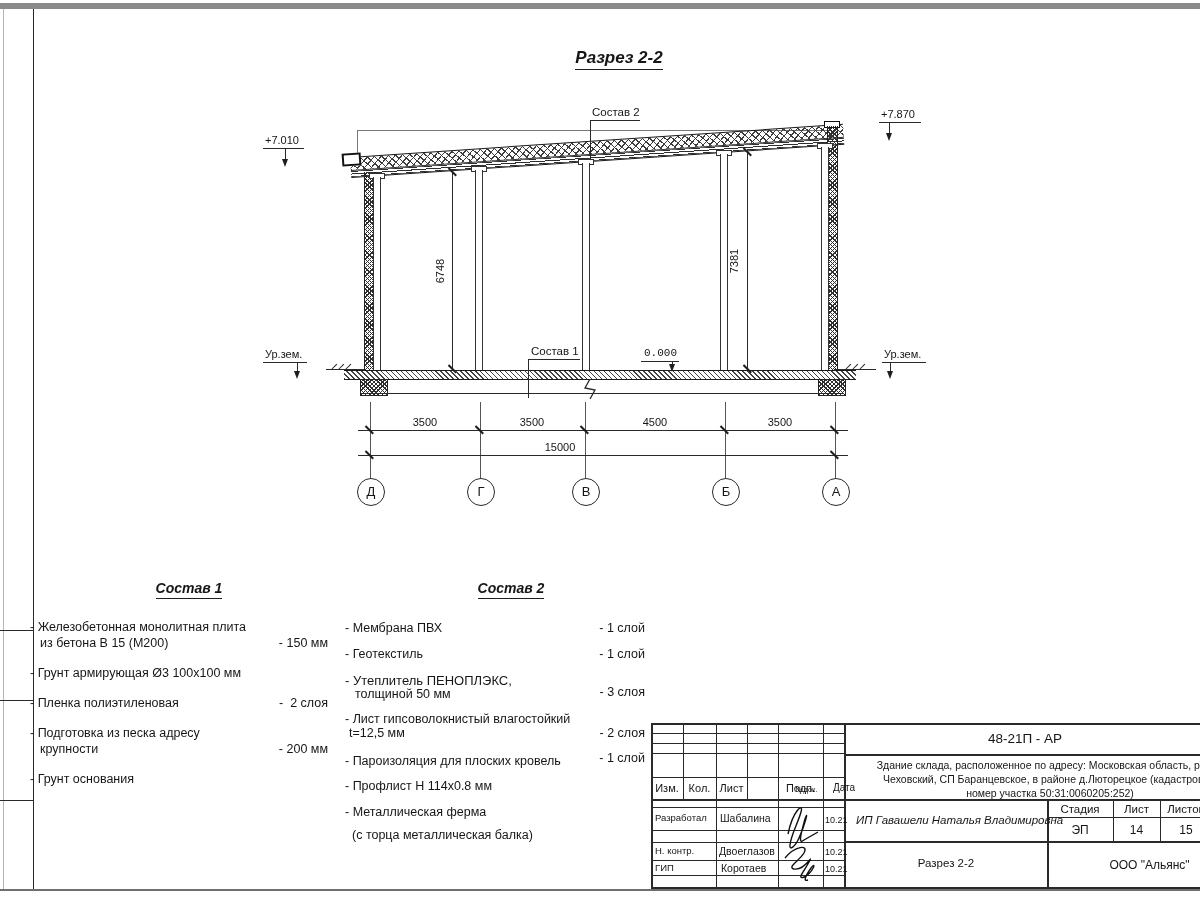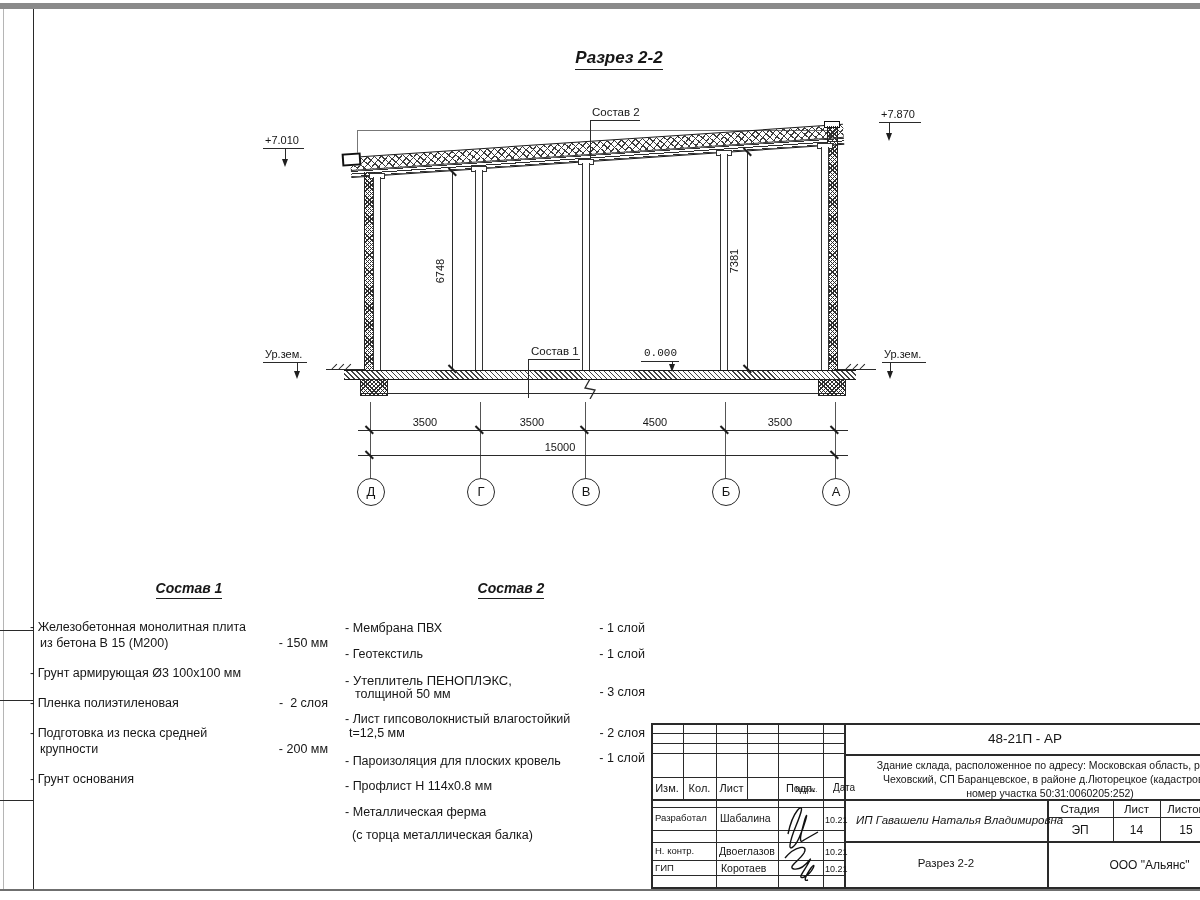--- a/index.html
+++ b/index.html
@@ -163,21 +163,21 @@
 
   <div class="t it b" style="left:150px;top:580px;width:78px;font-size:14px;text-align:center;">
     <span class="ul">Состав 1</span>
   </div>
   <div class="t" style="left:30px;top:620px;font-size:12.5px;">- Железобетонная  монолитная плита</div>
   <div class="t" style="left:40px;top:636px;font-size:12.5px;">из бетона В 15 (М200)</div>
   <div class="t rt" style="left:268px;top:636px;width:60px;font-size:12.5px;">- 150 мм</div>
   <div class="t" style="left:30px;top:666px;font-size:12.5px;">- Грунт армирующая Ø3 100х100 мм</div>
   <div class="t" style="left:30px;top:696px;font-size:12.5px;">- Пленка полиэтиленовая</div>
   <div class="t rt" style="left:268px;top:696px;width:60px;font-size:12.5px;white-space:pre;">-  2 слоя</div>
-  <div class="t" style="left:30px;top:726px;font-size:12.5px;">- Подготовка из песка средней</div>
+  <div class="t" style="left:30px;top:726px;font-size:12.5px;">- Подготовка из песка адресу</div>
   <div class="t" style="left:40px;top:742px;font-size:12.5px;">крупности</div>
   <div class="t rt" style="left:268px;top:742px;width:60px;font-size:12.5px;">- 200 мм</div>
   <div class="t" style="left:30px;top:772px;font-size:12.5px;">- Грунт основания</div>
 
   <div class="t it b" style="left:472px;top:580px;width:78px;font-size:14px;text-align:center;">
     <span class="ul">Состав 2</span>
   </div>
   <div class="t" style="left:345px;top:621px;font-size:12.5px;">- Мембрана ПВХ</div>
   <div class="t rt" style="left:583px;top:621px;width:62px;font-size:12.5px;">- 1 слой</div>
   <div class="t" style="left:345px;top:647px;font-size:12.5px;">- Геотекстиль</div>

